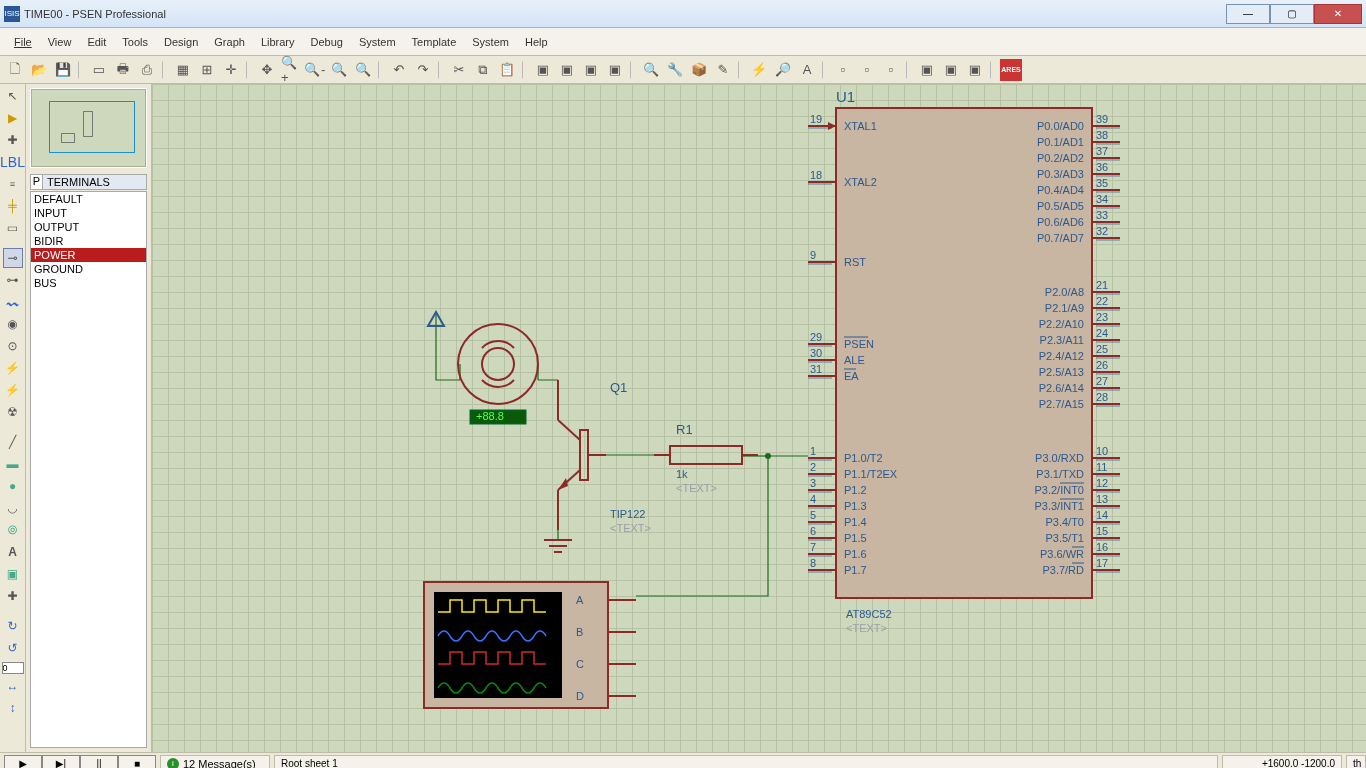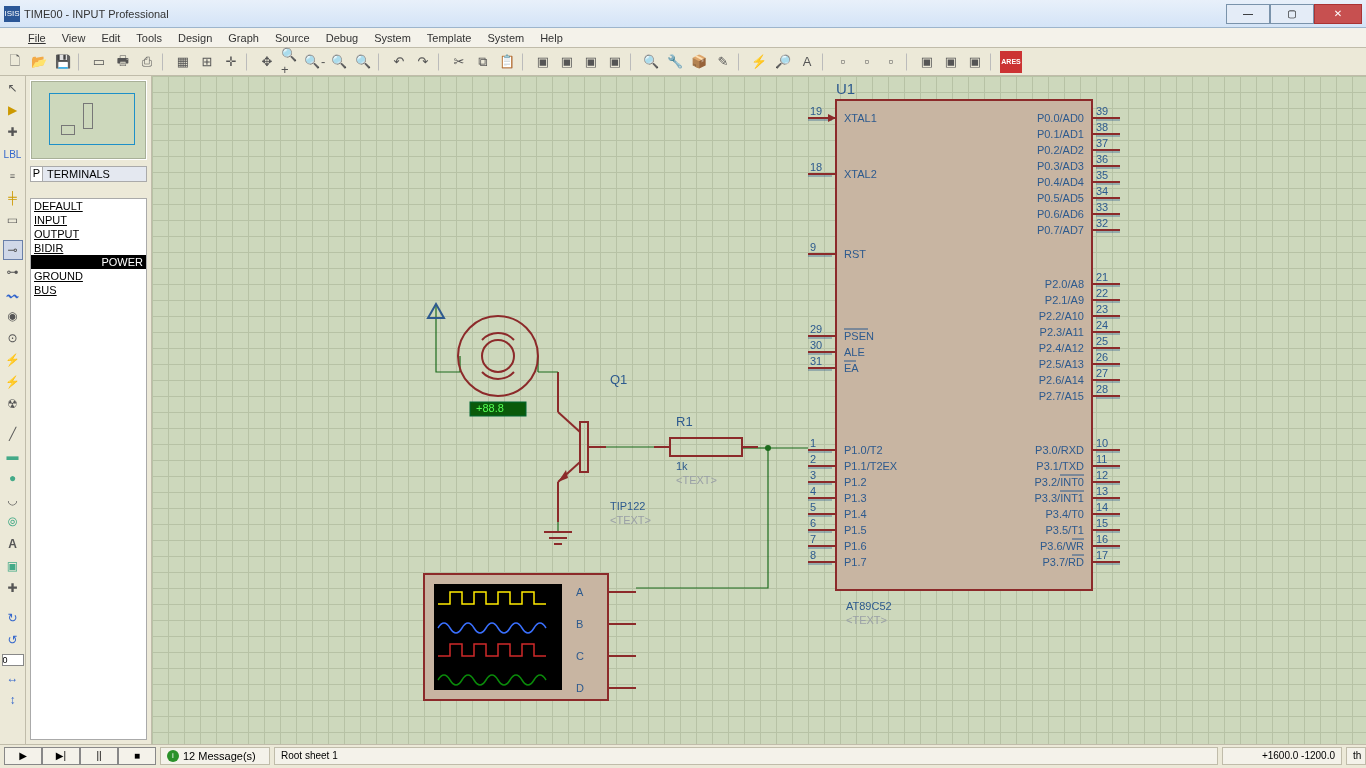--- a/index.html
+++ b/index.html
@@ -7,21 +7,21 @@
 
 
 .titlebar { height: 28px; background: linear-gradient(#e8f0fa,#d4e4f7); display: flex; align-items: center; padding: 11px 4px; border-bottom: 1px solid #9db5cc; }
 .titlebar .icon { width: 16px; height: 16px; background: #2b5797; color: #fff; font-size: 8px; display: flex; align-items: center; justify-content: center; margin-right: 4px; }
 .titlebar .title { flex: 1; color: #333; }
 .winbtns { display: flex; gap: 0; }
 .winbtn { width: 44px; height: 20px; border: 1px solid #7a93ab; background: #e4ecf7; display: flex; align-items: center; justify-content: center; font-size: 10px; }
 .winbtn.close { background: #c75050; color: #fff; border-color: #a33; width: 48px; }
 
 
-.menubar { height: 20px; background: #f4f2ea; display: flex; align-items: center; padding: 0 20px; border-bottom: 1px solid #c0bcaa; }
+.menubar { height: 28px; background: #f4f2ea; display: flex; align-items: center; padding: 0 6px; border-bottom: 1px solid #c0bcaa; }
 .menuitem { padding: 3px 8px; color: #333; }
 .menuitem u { text-decoration: underline; }
 
 
 .toolbars { height: 28px; background: #ece9d8; display: flex; align-items: center; padding: 0 4px; gap: 2px; border-bottom: 1px solid #c0bcaa; }
 .tool { width: 22px; height: 22px; display: flex; align-items: center; justify-content: center; font-size: 13px; color: #555; border: 1px solid transparent; }
 .tool.sep { width: 6px; border-left: 1px solid #bbb; margin: 0 2px; height: 18px; }
 .tool.ares { background: #c33; color: #fff; font-size: 7px; font-weight: bold; }
 
 
@@ -36,23 +36,23 @@
 
 
 .leftpanel { width: 126px; background: #ece9d8; border-right: 1px solid #c0bcaa; display: flex; flex-direction: column; }
 .overview { margin: 4px; height: 80px; background: #cdd8bc; border: 1px solid #fff; box-shadow: inset 0 0 0 1px #a8b098; position: relative; }
 .ov-rect { position: absolute; left: 18px; top: 12px; width: 86px; height: 52px; border: 1px solid #1e90c8; }
 .ov-mini { position: absolute; left: 30px; top: 44px; width: 14px; height: 10px; border: 1px solid #777; }
 .ov-mini2 { position: absolute; left: 52px; top: 22px; width: 10px; height: 26px; border: 1px solid #777; }
 .pickhdr { display: flex; background: #fff; border: 1px solid #aaa; margin: 2px 4px 0; }
 .pickhdr .p { width: 12px; text-align: center; border-right: 1px solid #aaa; }
 .pickhdr .lab { flex: 1; background: #e4e8f0; padding: 1px 4px; }
-.picklist { flex: 1; background: #fff; margin: 16px 4px 4px; border: 1px solid #aaa; font-size: 10px; text-decoration: underline; }
+.picklist { flex: 1; background: #fff; margin: 1px 4px 4px; border: 1px solid #aaa; font-size: 10px; }
 .pickrow { padding: 1px 3px; }
-.pickrow.sel { background: #000000; color: #fff; text-align: right; }
+.pickrow.sel { background: #b91c1c; color: #fff; }
 
 
 .canvas { flex: 1; background: #cdd8bc; position: relative; overflow: hidden; }
 .grid { position: absolute; inset: 0; background-image:
   repeating-linear-gradient(#b7c2a5 0 1px, transparent 1px 16px),
   repeating-linear-gradient(90deg,#b7c2a5 0 1px, transparent 1px 16px);
 }
 svg.sch { position: absolute; left: 0; top: 0; }
 
 
@@ -70,36 +70,36 @@
 .wire { stroke: #1d6b1d; stroke-width: 1.2; fill: none; }
 .comp { stroke: #8c2a2a; stroke-width: 2; fill: none; }
 .compfill { fill: #c8b5a2; }
 .node { fill: #1d6b1d; }
 </style>
 </head>
 <body>
 
 <div class="titlebar">
   <div class="icon">ISIS</div>
-  <div class="title">TIME00 - INPUT Professional</div>
+  <div class="title">TIME00 - PSEN Professional</div>
   <div class="winbtns">
     <div class="winbtn">—</div>
     <div class="winbtn">▢</div>
     <div class="winbtn close">✕</div>
   </div>
 </div>
 
 <div class="menubar">
   <div class="menuitem"><u>File</u></div>
   <div class="menuitem"><span>View</span></div>
   <div class="menuitem"><span>Edit</span></div>
   <div class="menuitem"><span>Tools</span></div>
   <div class="menuitem"><span>Design</span></div>
   <div class="menuitem"><span>Graph</span></div>
-  <div class="menuitem"><span>Source</span></div>
+  <div class="menuitem"><span>Library</span></div>
   <div class="menuitem"><span>Debug</span></div>
   <div class="menuitem"><span>System</span></div>
   <div class="menuitem"><span>Template</span></div>
   <div class="menuitem"><span>System</span></div>
   <div class="menuitem"><span>Help</span></div>
 </div>
 
 <div class="toolbars">
   <div class="tool">🗋</div>
   <div class="tool">📂</div>
@@ -150,21 +150,21 @@
   <div class="tool sep"></div>
   <div class="tool ares">ARES</div>
 </div>
 
 <div class="main">
 
   <div class="leftstrip">
     <div class="lbtn">↖</div>
     <div class="lbtn" style="color:#c90">▶</div>
     <div class="lbtn">✚</div>
-    <div class="lbtn" style="color:#36c;font-size:10px">LBL</div>
+    <div class="lbtn" style="color:#36c;font-size:14px">LBL</div>
     <div class="lbtn" style="font-size:9px">≡</div>
     <div class="lbtn" style="color:#c90">╪</div>
     <div class="lbtn">▭</div>
     <div class="lbtn sep2"></div>
     <div class="lbtn sel">⊸</div>
     <div class="lbtn">⊶</div>
     <div class="lbtn" style="color:#36c">〰</div>
     <div class="lbtn">◉</div>
     <div class="lbtn">⊙</div>
     <div class="lbtn" style="color:#c90">⚡</div>

